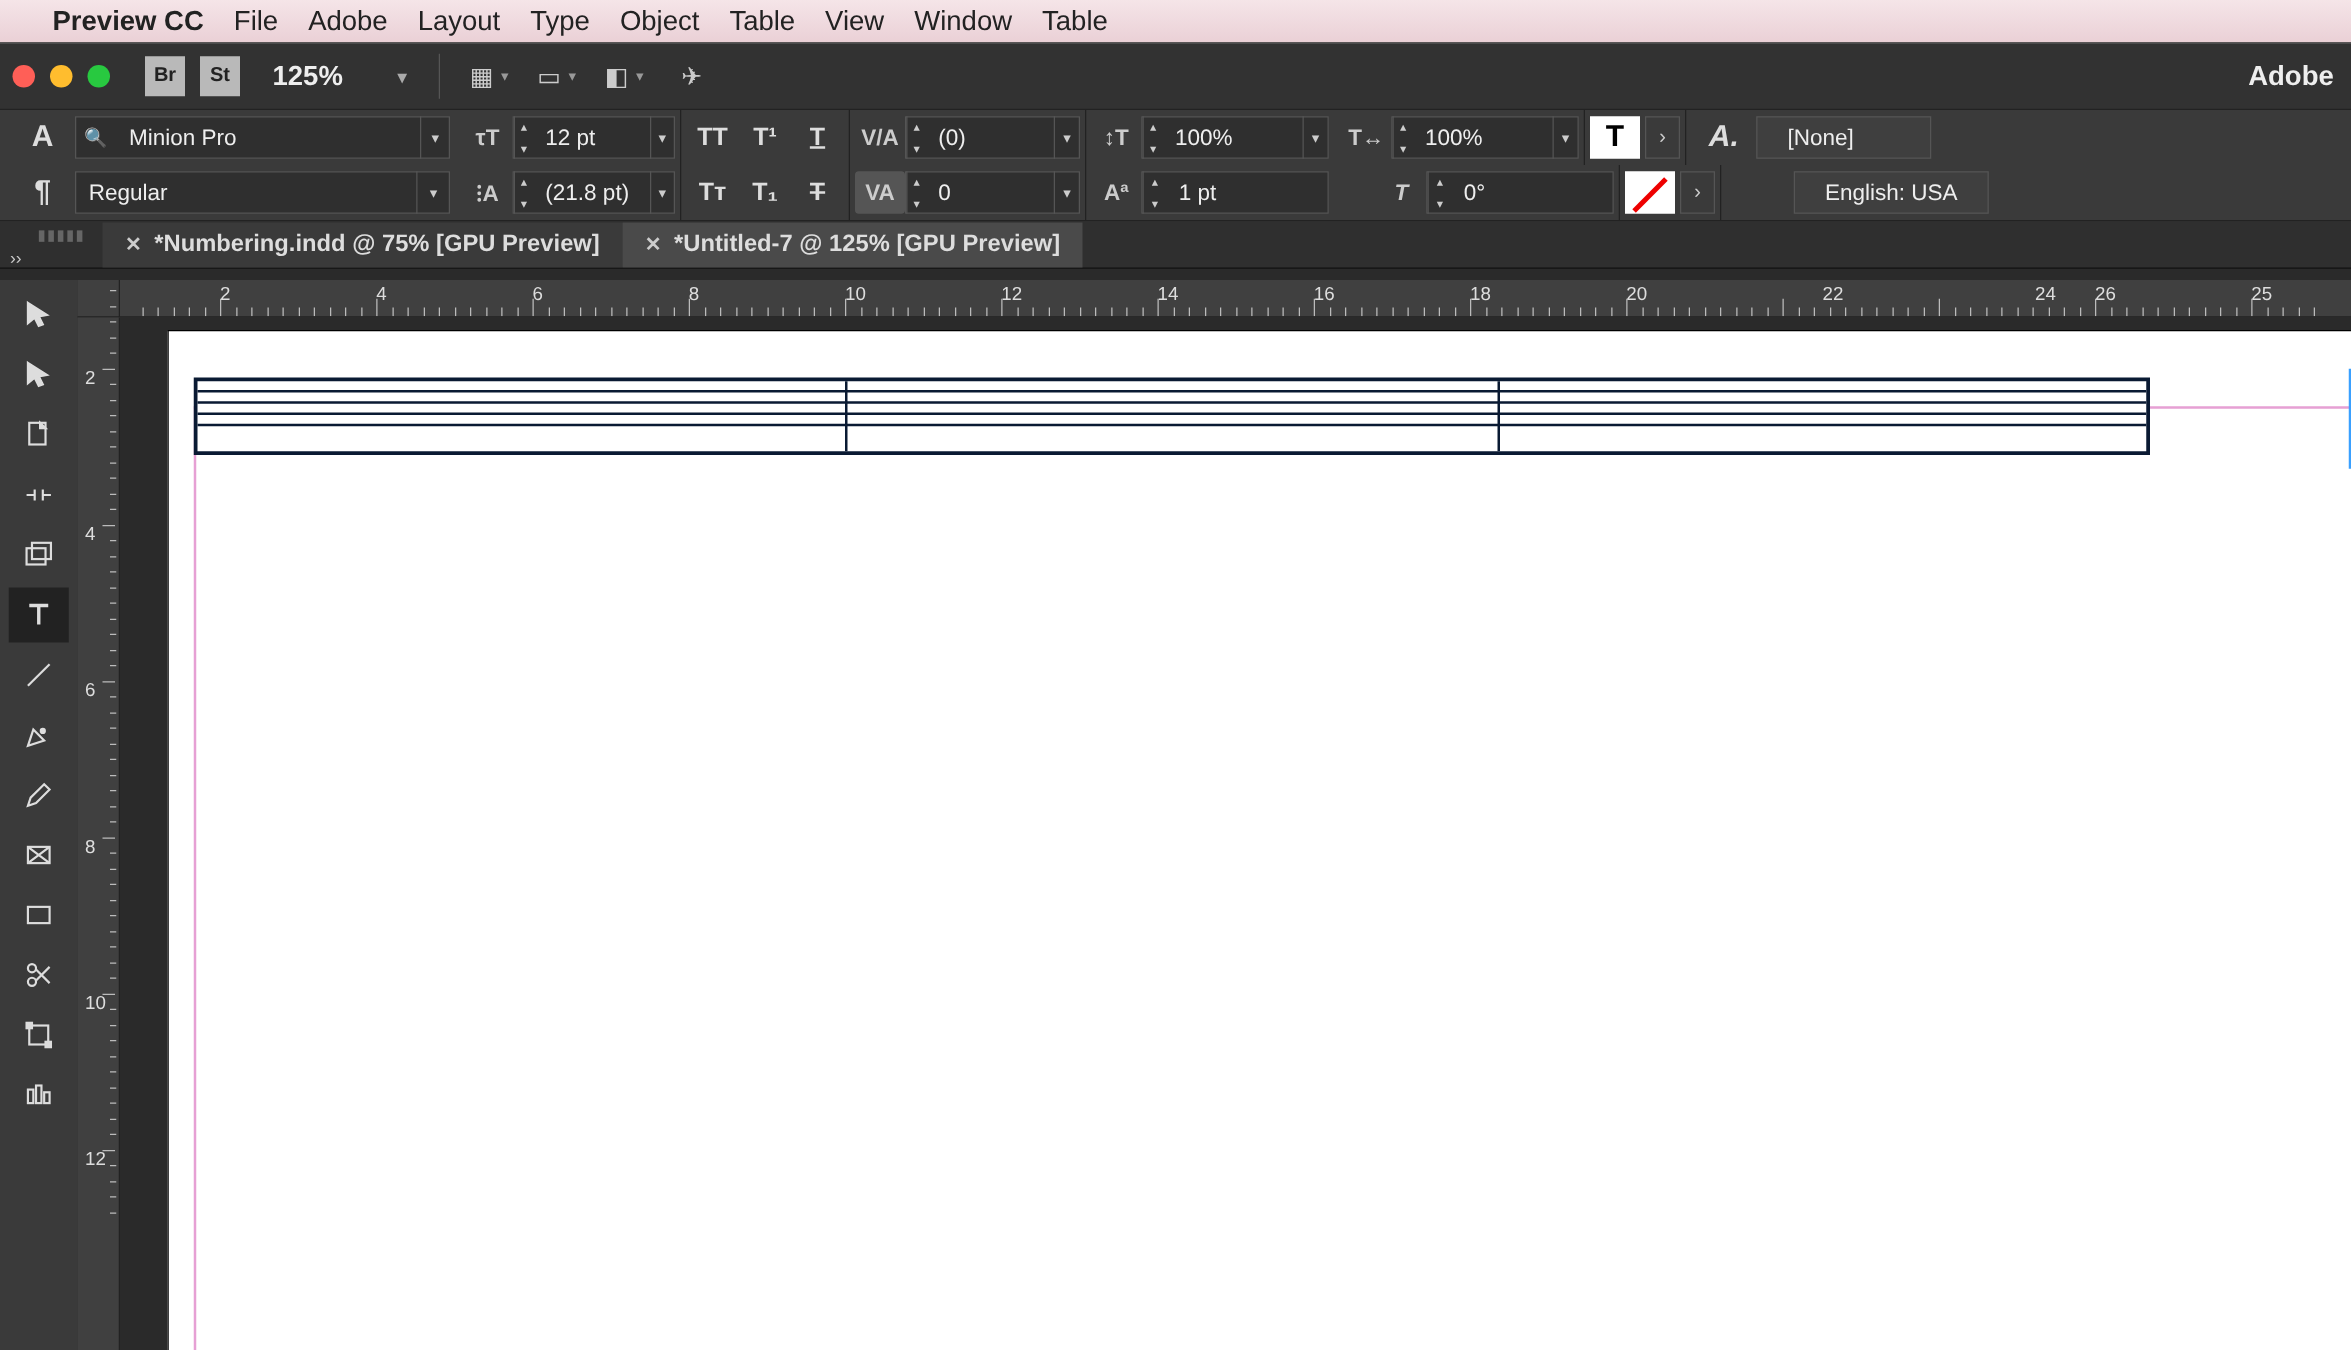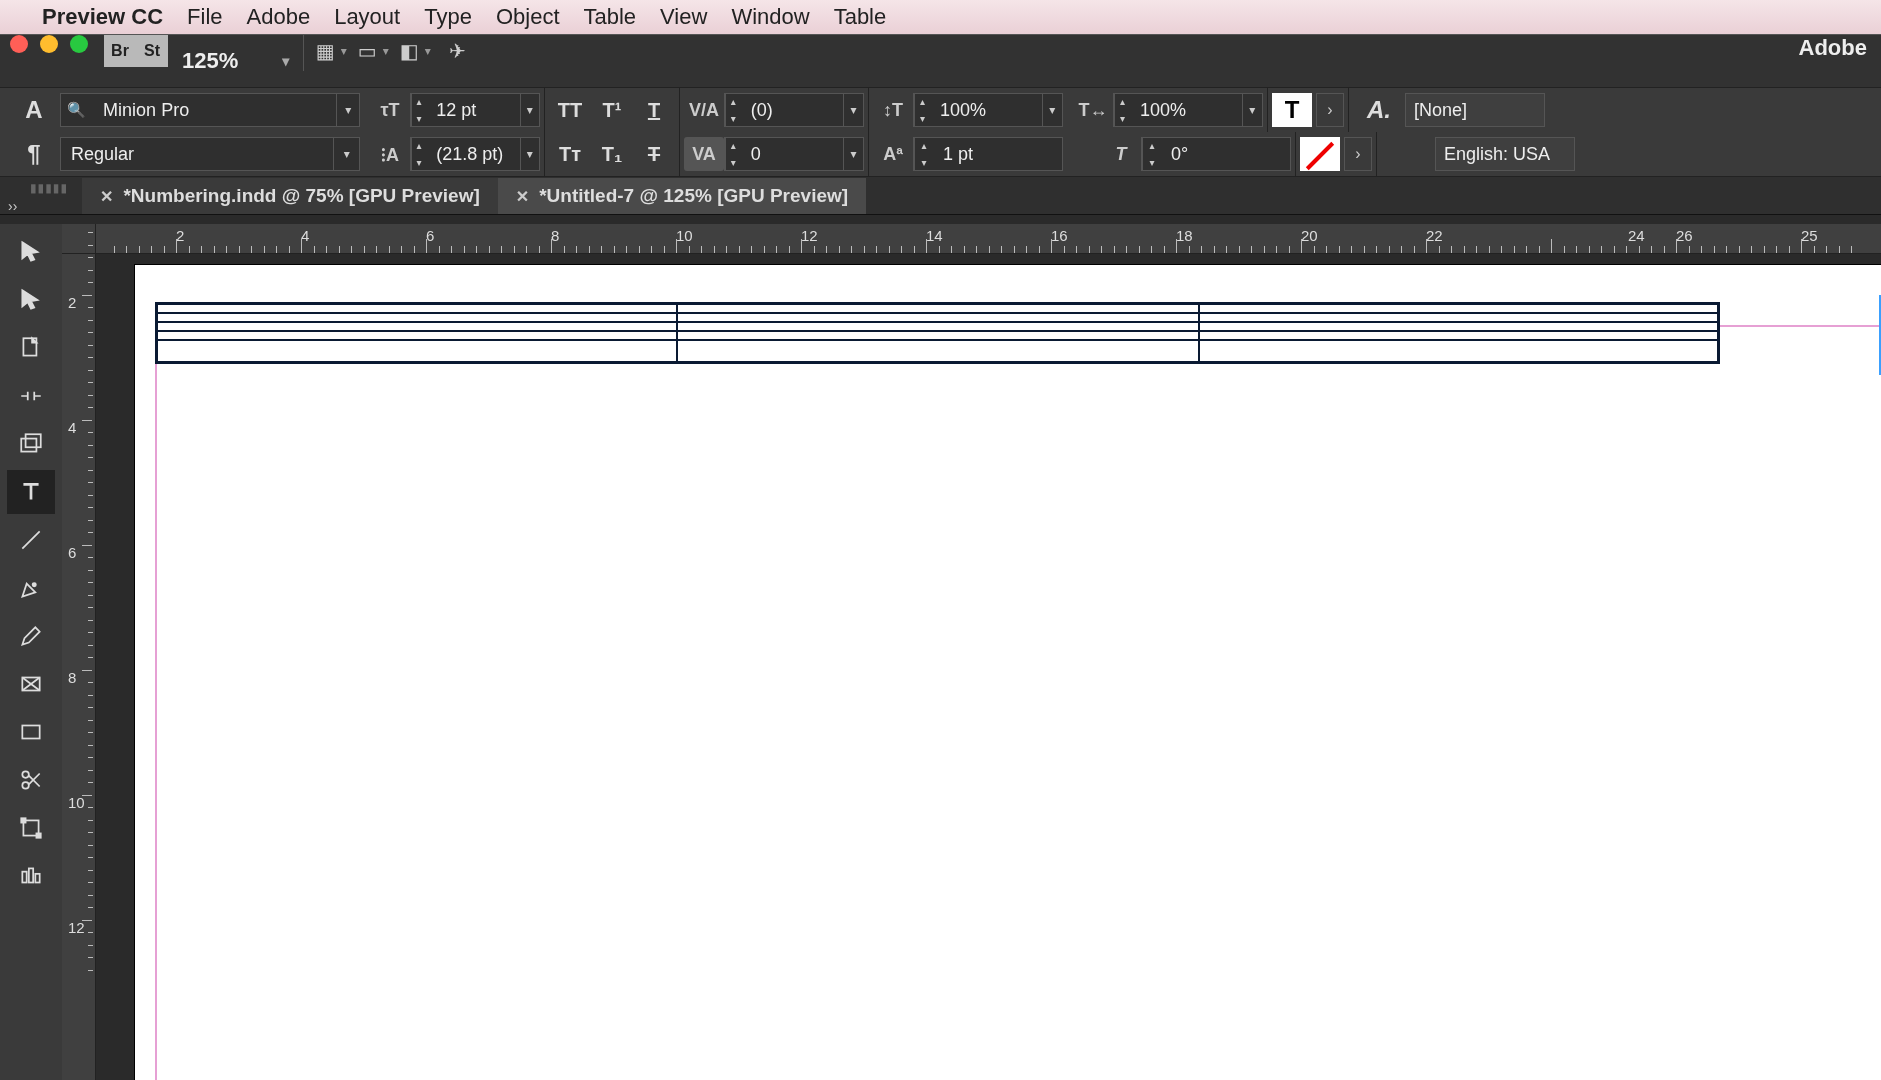--- a/index.html
+++ b/index.html
@@ -6,21 +6,21 @@
 body { width:1881px; height:1080px; background:#2a2a2a; overflow:hidden; position:relative; }
 
 
 .mac-menu { height:34px; background:linear-gradient(#f5e5e8,#ead0d6); display:flex; align-items:center; padding:0 18px; gap:24px; font-size:22px; font-weight:500; color:#222; }
 .mac-menu .apple { font-size:24px; }
 .mac-menu .app-name { font-weight:700; }
 .mac-menu span { cursor:default; }
 
 
 .window-chrome { background:#323232; border-top:1px solid #555; }
-.titlebar { height:52px; display:flex; padding:0 10px; }
+.titlebar { height:52px; display:flex; align-items:center; padding:0 10px; gap:12px; }
 .traffic { display:flex; gap:12px; margin-right:16px; }
 .traffic div { width:18px; height:18px; border-radius:50%; }
 .tl-red{background:#ff5f57;} .tl-yel{background:#ffbd2e;} .tl-grn{background:#28c940;}
 .sq-btn { width:32px; height:32px; background:#b9b9b9; color:#222; font-weight:700; font-size:16px; display:flex; align-items:center; justify-content:center; }
 .zoom-sel { display:flex; align-items:center; gap:24px; color:#eee; font-size:22px; font-weight:600; margin-left:6px; padding:0 8px; }
 .zoom-sel .chev { font-size:14px; color:#aaa; margin-left:20px; }
 .tb-ico { width:42px; height:32px; display:flex; align-items:center; justify-content:center; color:#ccc; font-size:20px; }
 .tb-ico .chev{font-size:12px;margin-left:6px;color:#999}
 .divider-v{width:1px;height:36px;background:#555;margin:0 6px;}
 .adobe-txt{ margin-left:auto; color:#eee; font-size:22px; font-weight:600; padding-right:4px;}
@@ -34,21 +34,21 @@
 .dd-btn { width:28px; height:34px; border-left:1px solid #555; display:flex; align-items:center; justify-content:center; color:#ccc; font-size:12px;}
 .spin { display:flex; flex-direction:column; height:34px; width:22px; color:#ccc; border-left:1px solid #555}
 .spin div{flex:1;display:flex;align-items:center;justify-content:center;font-size:10px;}
 .lbl-ico { width:40px; color:#ccc; display:flex; justify-content:center; align-items:center; height:34px; font-size:18px; font-weight:600;}
 .case-btn { width:42px; height:34px; color:#ddd; display:flex; align-items:center; justify-content:center; font-size:20px; font-weight:600; }
 .sep{width:1px;height:44px;background:#222;margin:0 4px;}
 .big-T { width:40px;height:34px;background:#fff;color:#000;display:flex;align-items:center;justify-content:center;font-size:24px;font-weight:900;}
 .slash-red{ width:40px;height:34px;background:#fff;position:relative;}
 .slash-red::after{content:"";position:absolute;left:2px;right:2px;top:50%;height:4px;background:#e00;transform:rotate(-45deg);}
 .arrow-box{width:28px;height:34px;border:1px solid #555;display:flex;align-items:center;justify-content:center;color:#ccc;font-size:16px;margin-left:4px;}
-.lang-box{ height:34px; border:1px solid #555; background:#3f3f3f; display:flex; align-items:center; padding:0 8px; color:#eee; font-size:18px; min-width:140px;}
+.lang-box{ height:34px; border:1px solid #555; background:#3f3f3f; display:flex; align-items:center; padding:0 24px; color:#eee; font-size:18px; min-width:140px;}
 
 
 .tabstrip{ height:38px; background:#2f2f2f; display:flex; align-items:flex-end; border-bottom:1px solid #111; padding-left:82px;}
 .tabstrip .chevs{position:absolute;left:8px;color:#ccc;font-size:14px;margin-top:6px;}
 .tab{ height:36px; display:flex; align-items:center; gap:10px; padding:0 18px; color:#ddd; font-size:19px; font-weight:600;}
 .tab.inactive{ background:#3a3a3a;}
 .tab.active{ background:#4a4a4a;}
 .tab .x{font-size:16px;color:#ccc;}
 .grip{position:absolute;left:30px;top:4px;color:#666;letter-spacing:1px;font-size:12px}
 
@@ -448,21 +448,21 @@
         <div class="tick" style="left: 1142.5px; height: 7px;"></div>
         <div class="tick" style="left: 1155px; height: 7px;"></div>
         <div class="tick" style="left: 1167.5px; height: 7px;"></div>
         <div class="tick" style="left: 1180px; height: 7px;"></div>
         <div class="tick" style="left: 1192.5px; height: 7px;"></div>
         <div class="tick" style="left: 1205px; height: 14px;"></div>
         <div class="tick" style="left: 1217.5px; height: 7px;"></div>
         <div class="tick" style="left: 1230px; height: 7px;"></div>
         <div class="tick" style="left: 1242.5px; height: 7px;"></div>
         <div class="tick" style="left: 1255px; height: 7px;"></div>
-        <span class="num" style="left: 1330px; text-align: center;">22</span>
+        <span class="num" style="left: 1362px; text-align: center;">22</span>
         <div class="tick" style="left: 1267.5px; height: 7px;"></div>
         <div class="tick" style="left: 1280px; height: 7px;"></div>
         <div class="tick" style="left: 1292.5px; height: 7px;"></div>
         <div class="tick" style="left: 1305px; height: 7px;"></div>
         <div class="tick" style="left: 1317.5px; height: 7px;"></div>
         <div class="tick" style="left: 1330px; height: 14px;"></div>
         <div class="tick" style="left: 1342.5px; height: 7px;"></div>
         <div class="tick" style="left: 1355px; height: 7px;"></div>
         <div class="tick" style="left: 1367.5px; height: 7px;"></div>
         <div class="tick" style="left: 1380px; height: 7px;"></div>

